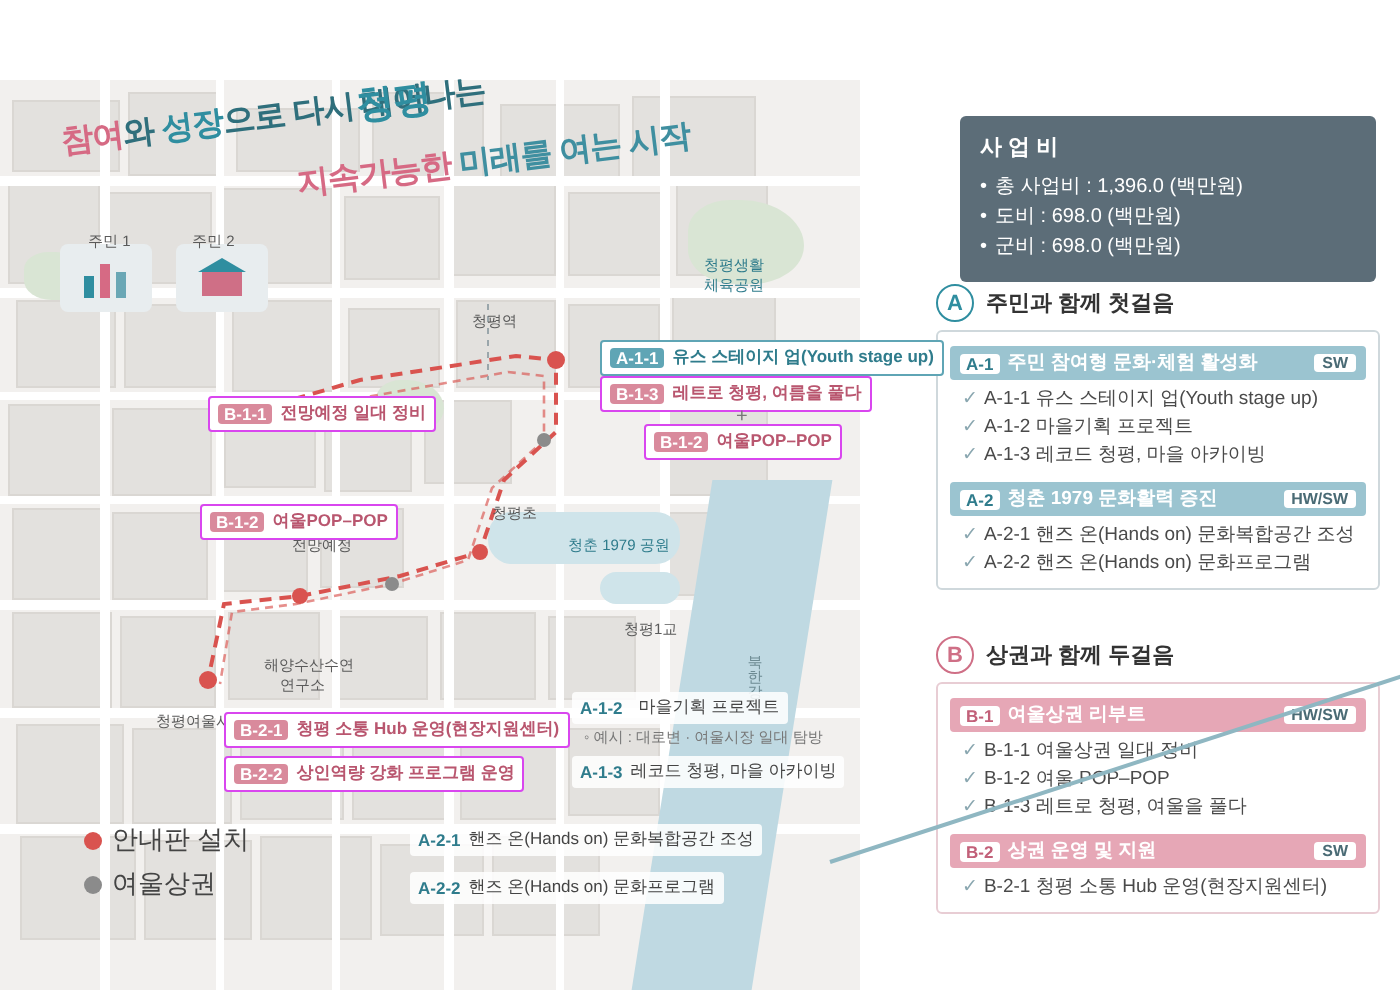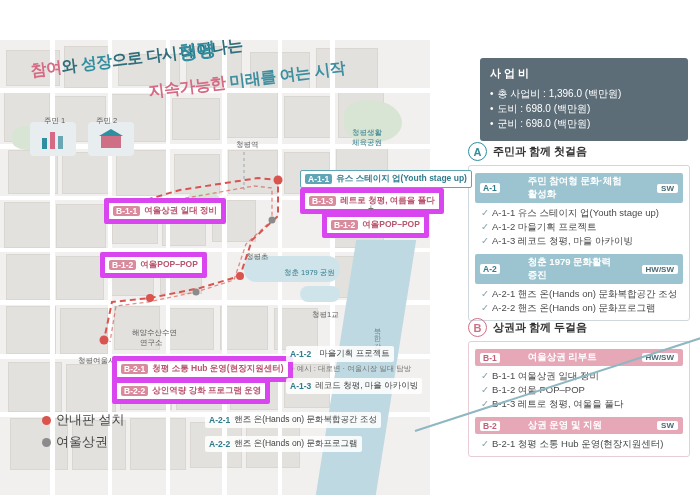--- a/index.html
+++ b/index.html
@@ -33,34 +33,34 @@
   .budget li:before{content:"•";margin-right:4px;}
 
   
   .panel{position:absolute;right:10px;width:222px;box-sizing:border-box;}
   .panel-head{display:flex;align-items:center;gap:6px;margin-bottom:4px;}
   .circ{width:17px;height:17px;border-radius:50%;border:1.4px solid #2f8ea0;color:#2f8ea0;font-size:11px;font-weight:bold;display:flex;align-items:center;justify-content:center;}
   .circ.b{border-color:#cf6f86;color:#cf6f86;}
   .panel-title{font-size:11px;font-weight:bold;color:#333;}
   .panel-body{border:1px solid #cfd8dc;border-radius:3px;padding:5px 6px;background:#fff;}
   .panel-body.b{border-color:#e8cdd4;}
-  .barrow{display:flex;align-items:center;background:#9bc4d0;color:#fff;border-radius:2px;padding:2px 5px;font-size:9.5px;font-weight:bold;margin:2px 0 3px 0;gap:24px;}
+  .barrow{display:flex;align-items:center;background:#9bc4d0;color:#fff;border-radius:2px;padding:2px 5px;font-size:9.5px;font-weight:bold;margin:2px 0 3px 0;}
   .barrow.pk{background:#e6a7b6;}
   .barrow .tagno{background:#fff;color:#2f7c8c;border-radius:2px;padding:0 3px;margin-right:4px;font-size:8.5px;}
   .barrow.pk .tagno{color:#c26079;}
   .barrow .lbl{flex:1;}
   .barrow .chip{background:#fff;color:#4a6b75;border-radius:2px;font-size:8px;padding:0 4px;margin-left:4px;}
   .sub{font-size:9.5px;color:#4a4a4a;line-height:14px;padding-left:6px;}
   .sub span.ck{color:#8aa7b0;margin-right:3px;}
 
   
   .callout{position:absolute;display:flex;align-items:center;font-size:8.5px;font-weight:bold;border-radius:2px;white-space:nowrap;padding:2px 4px;}
   .co-blue{background:#ffffff;border:1px solid #5fa5b5;color:#2f7c8c;}
   .co-blue .tagno{background:#5fa5b5;color:#fff;border-radius:2px;padding:0 3px;margin-right:4px;}
-  .co-pink{background:#ffffff;border:5px solid #d946ef;color:#b9566f;}
+  .co-pink{background:#ffffff;border:1px solid #d946ef;color:#b9566f;}
   .co-pink .tagno{background:#d98a9c;color:#fff;border-radius:2px;padding:0 3px;margin-right:4px;}
   .co-plain{background:rgba(255,255,255,0.85);color:#444;font-weight:normal;border:none;}
 
   
   .legend{position:absolute;left:42px;bottom:40px;font-size:13px;color:#444;}
   .legend div{display:flex;align-items:center;margin-bottom:4px;}
   .legend i{width:9px;height:9px;border-radius:50%;display:inline-block;margin-right:5px;}
   .lg-red{background:#d9534f;}
   .lg-gray{background:#8b8b8b;}
 
@@ -158,21 +158,21 @@
       <circle cx="240" cy="236" r="4" fill="#d9534f"></circle>
       <circle cx="150" cy="258" r="4" fill="#d9534f"></circle>
       <circle cx="104" cy="300" r="4.5" fill="#d9534f"></circle>
       <circle cx="196" cy="252" r="3.5" fill="#8b8b8b"></circle>
       <circle cx="272" cy="180" r="3.5" fill="#8b8b8b"></circle>
       <path d="M244,112 L244,150" stroke="#9aa6ab" stroke-width="1" stroke-dasharray="3 3" fill="none"></path>
     </svg>
 
     <div class="maplabel blue" style="left:352px;top:88px;">청평생활</div>
     <div class="maplabel blue" style="left:352px;top:98px;">체육공원</div>
-    <div class="maplabel" style="left:236px;top:100px;">청평역</div>
+    <div class="maplabel" style="left:236px;top:116px;">청평역</div>
     <div class="maplabel" style="left:246px;top:212px;">청평초</div>
     <div class="maplabel" style="left:140px;top:218px;">청평 푸르내센터</div>
     <div class="maplabel" style="left:146px;top:228px;">전망예정</div>
     <div class="maplabel blue" style="left:284px;top:228px;">청춘 1979 공원</div>
     <div class="maplabel" style="left:78px;top:316px;font-family:Liberation Mono, monospace;">청평여울시장</div>
     <div class="maplabel" style="left:132px;top:288px;">해양수산수연</div>
     <div class="maplabel" style="left:140px;top:298px;">연구소</div>
     <div class="maplabel" style="left:312px;top:270px;">청평1교</div>
     <div class="vlabel" style="left:372px;top:282px;">북한강</div>
 
@@ -280,21 +280,21 @@
     <span class="tagno">B-1-3</span>
       <span>레트로 청평, 여름을 풀다</span>
   </div>
   <div style="position:absolute;left:368px;top:203px;font-size:10px;color:#777;">+</div>
   <div class="callout co-pink" style="left:322px;top:212px;">
     <span class="tagno">B-1-2</span>
       <span>여울POP–POP</span>
   </div>
   <div class="callout co-pink" style="left:104px;top:198px;">
     <span class="tagno">B-1-1</span>
-      <span>여울상권 일대 정비</span>
+      <span>전망예정 일대 정비</span>
   </div>
   <div class="callout co-pink" style="left:100px;top:252px;">
     <span class="tagno">B-1-2</span>
       <span>여울POP–POP</span>
   </div>
   <div class="callout co-pink" style="left:112px;top:356px;">
     <span class="tagno">B-2-1</span>
       <span>청평 소통 Hub 운영(현장지원센터)</span>
   </div>
   <div class="callout co-pink" style="left:112px;top:378px;">

